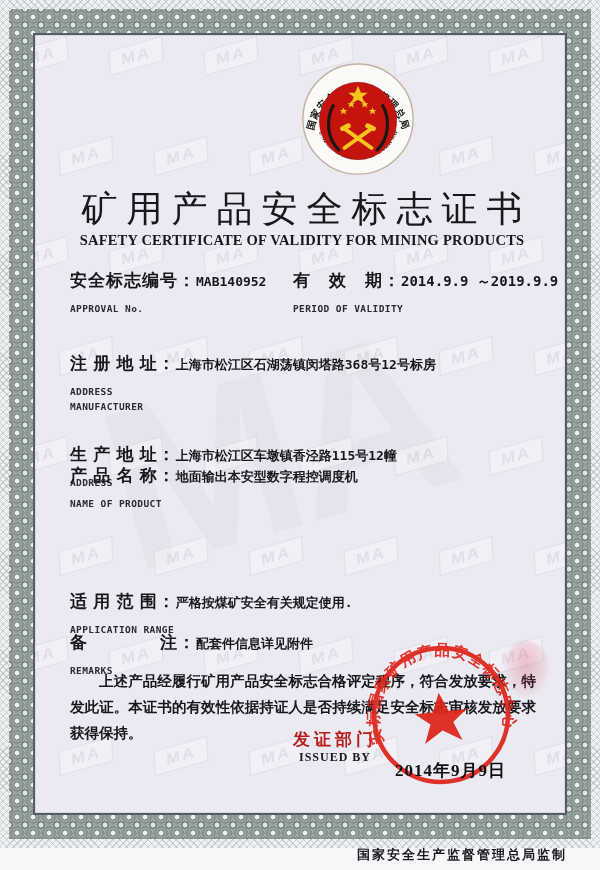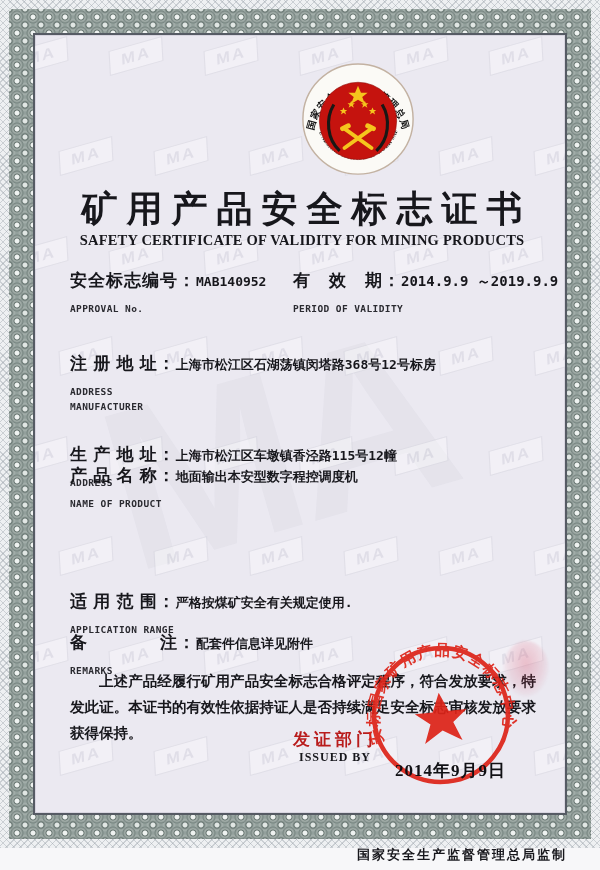--- a/index.html
+++ b/index.html
@@ -41,21 +41,21 @@
   }
   .wm-big {
     position:absolute; left:70px; top:300px; font:700 230px/1 "Liberation Sans",sans-serif;
     color:rgba(110,110,135,.05); transform:rotate(-16deg); letter-spacing:-8px;
   }
 
   .emblem { position:absolute; left:265px; top:26px; width:116px; height:116px; }
 
   .title-cn {
     position:absolute; left:0; top:150px; width:534px; text-align:center;
-    font-size:36px; font-weight:700; color:#17171c; letter-spacing:9px; text-indent:9px;
+    font-size:36px; font-weight:400; color:#17171c; letter-spacing:9px; text-indent:9px;
     white-space:nowrap;
   }
   .title-en {
     position:absolute; left:0; top:197px; width:534px; text-align:center;
     font-size:14.5px; font-weight:700; color:#17171c; letter-spacing:.2px; white-space:nowrap;
   }
 
   .row { position:absolute; left:35px; white-space:nowrap; }
   .cn-line { font-size:17px; font-weight:700; color:#17171c; }
   .cn-label { letter-spacing:1px; }

